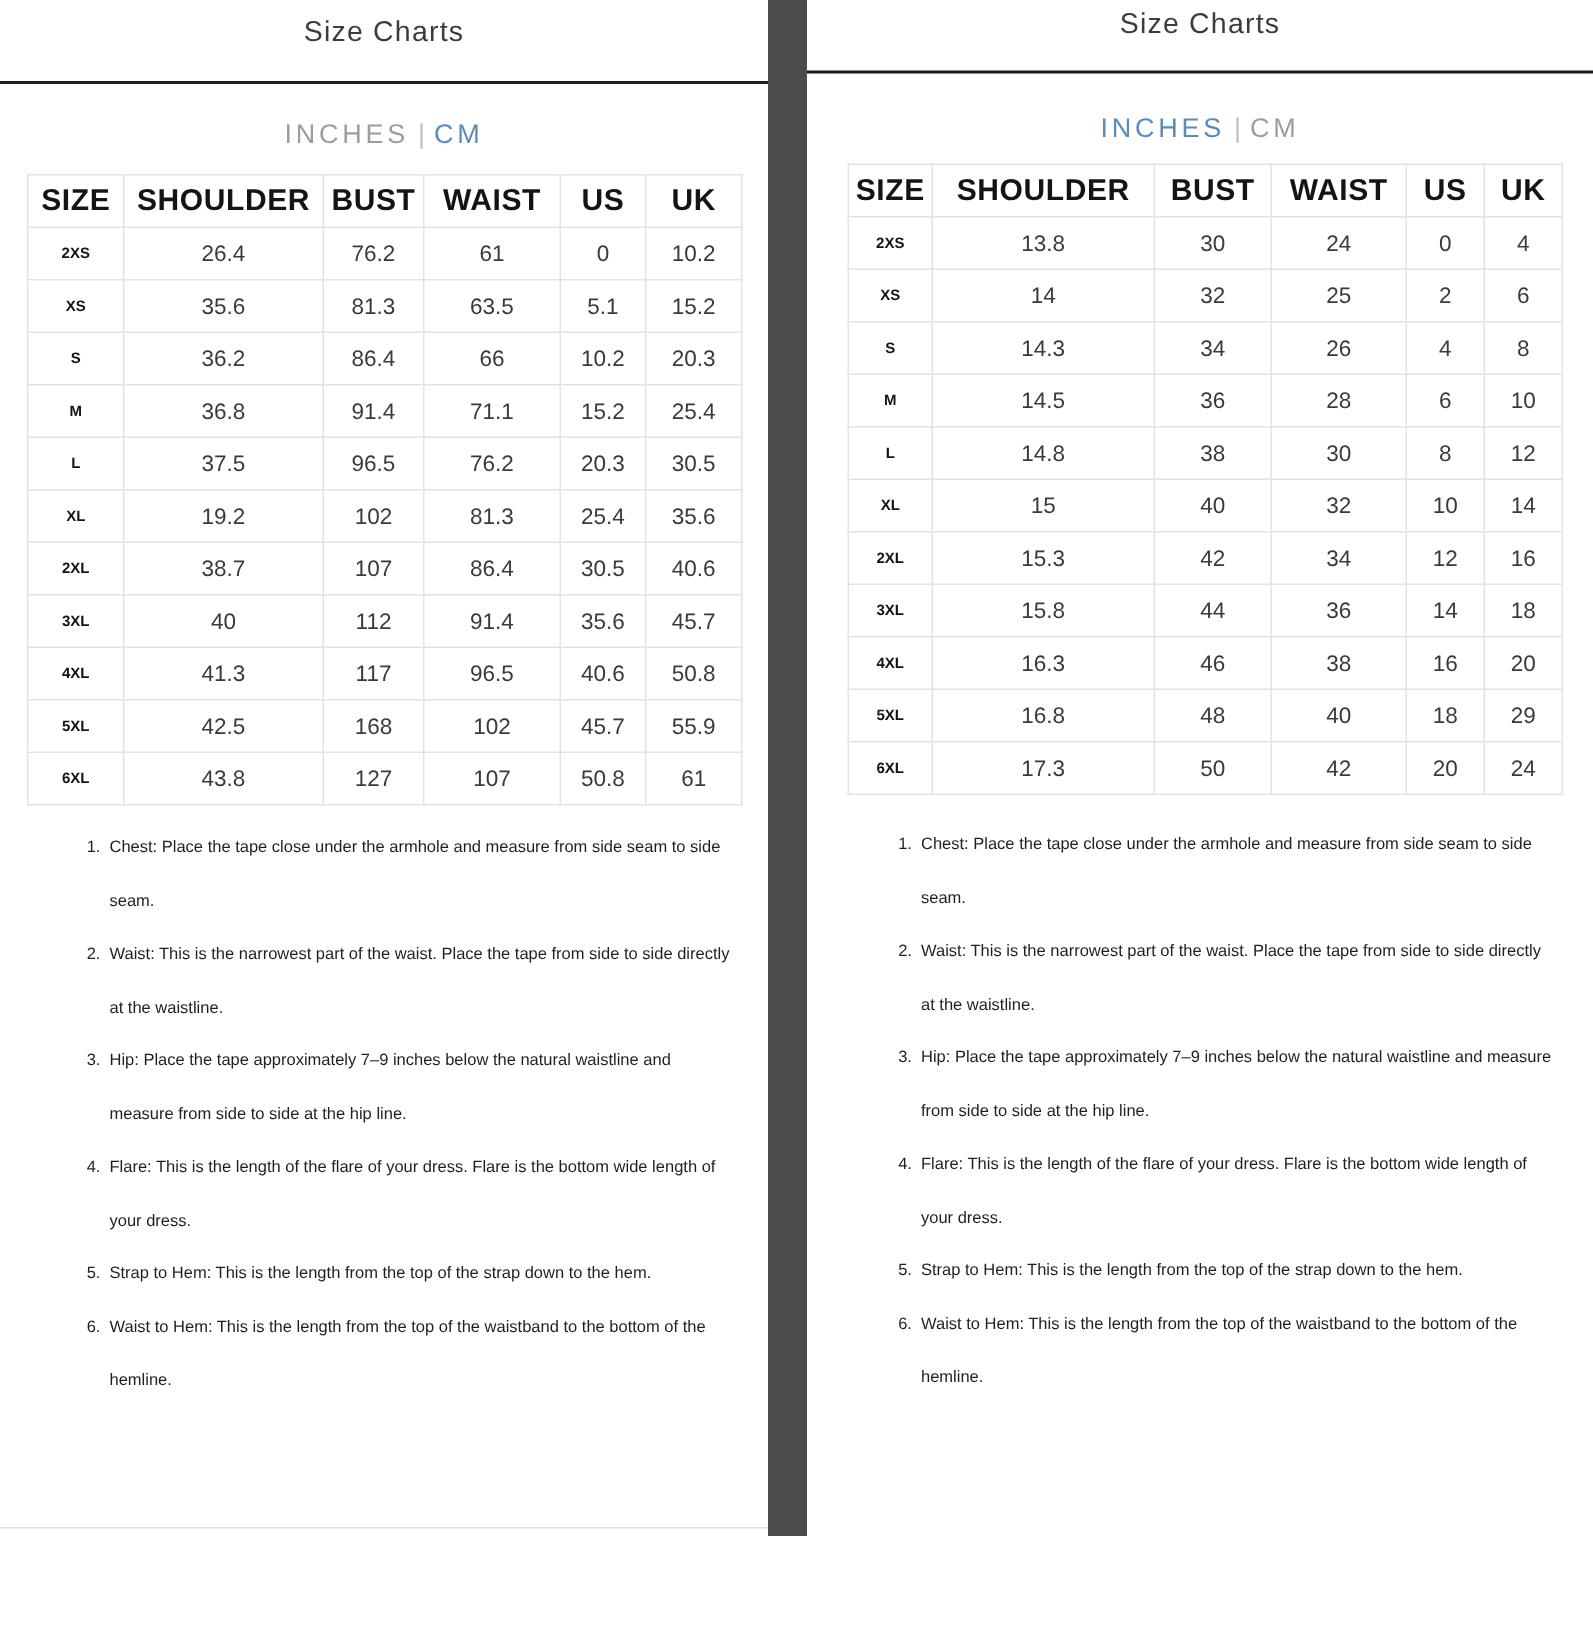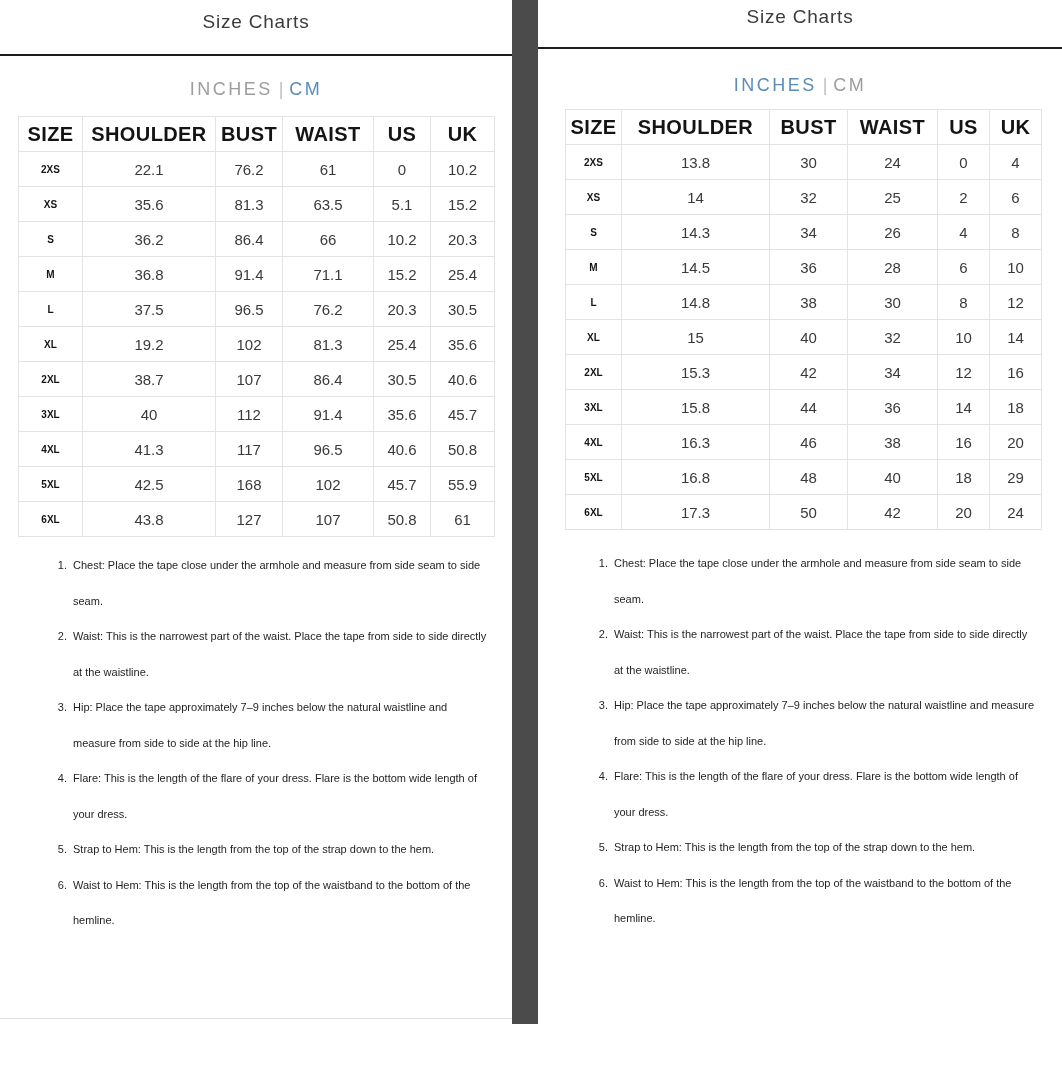--- a/index.html
+++ b/index.html
@@ -102,21 +102,21 @@
             <th>SHOULDER</th>
             <th>BUST</th>
             <th>WAIST</th>
             <th>US</th>
             <th>UK</th>
           </tr>
         </thead>
       <tbody>
           <tr>
             <td class="size-cell">2XS</td>
-            <td>22.1</td>
+            <td>26.4</td>
             <td>76.2</td>
             <td>61</td>
             <td>0</td>
             <td>10.2</td>
           </tr>
           <tr>
             <td class="size-cell">XS</td>
             <td>35.6</td>
             <td>81.3</td>
             <td>63.5</td>

